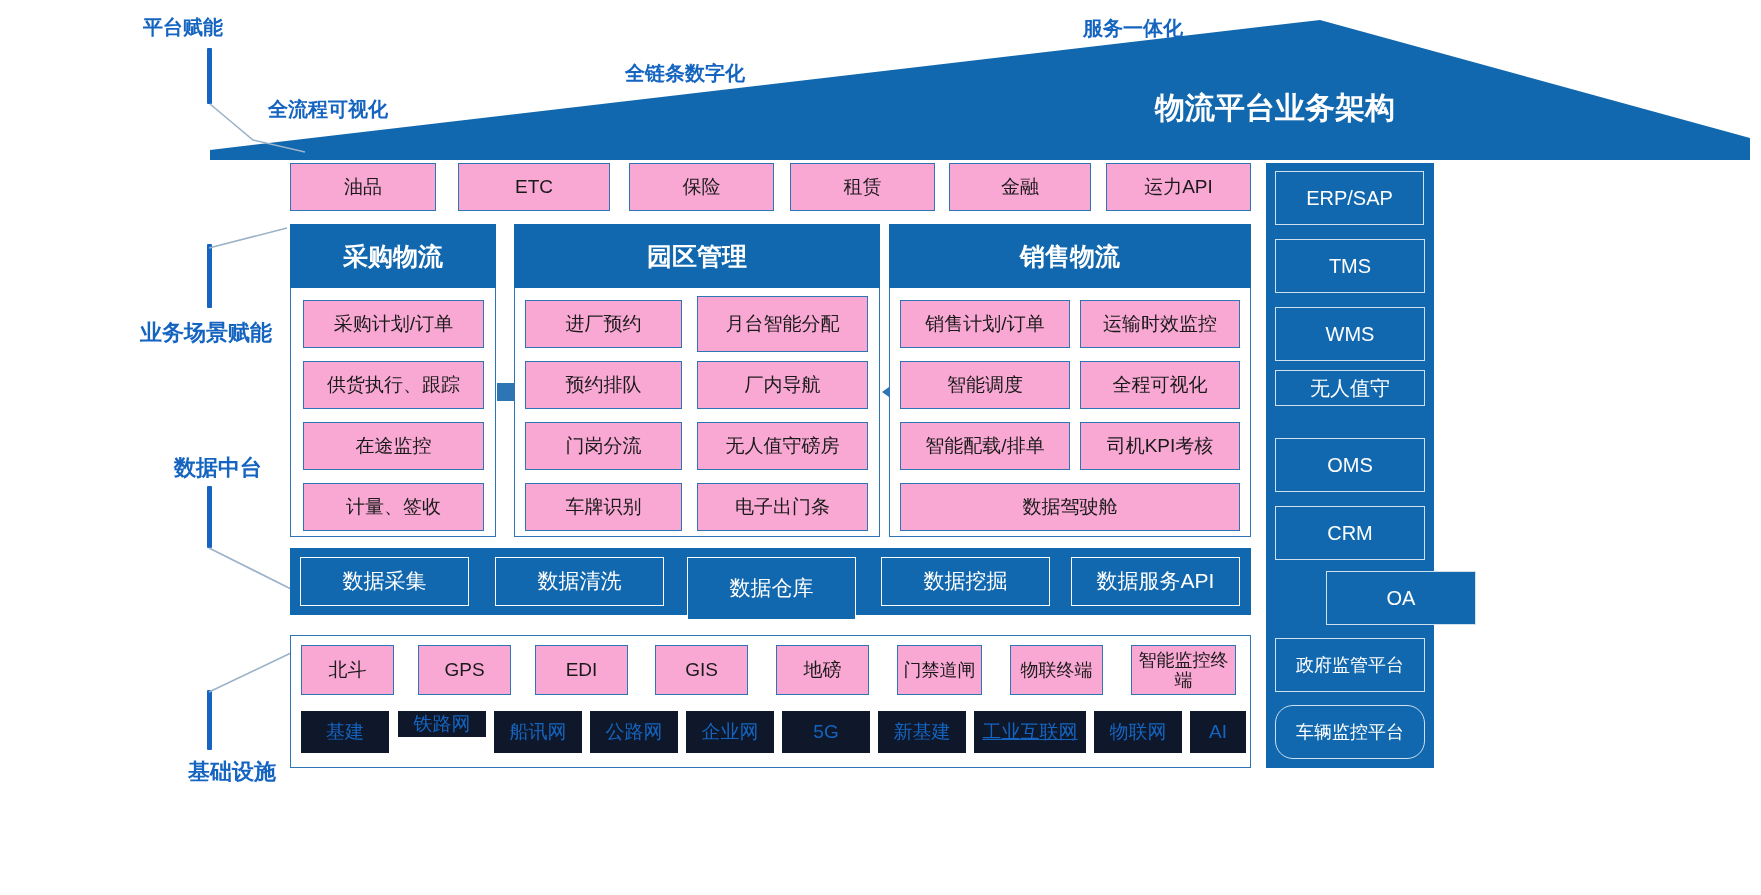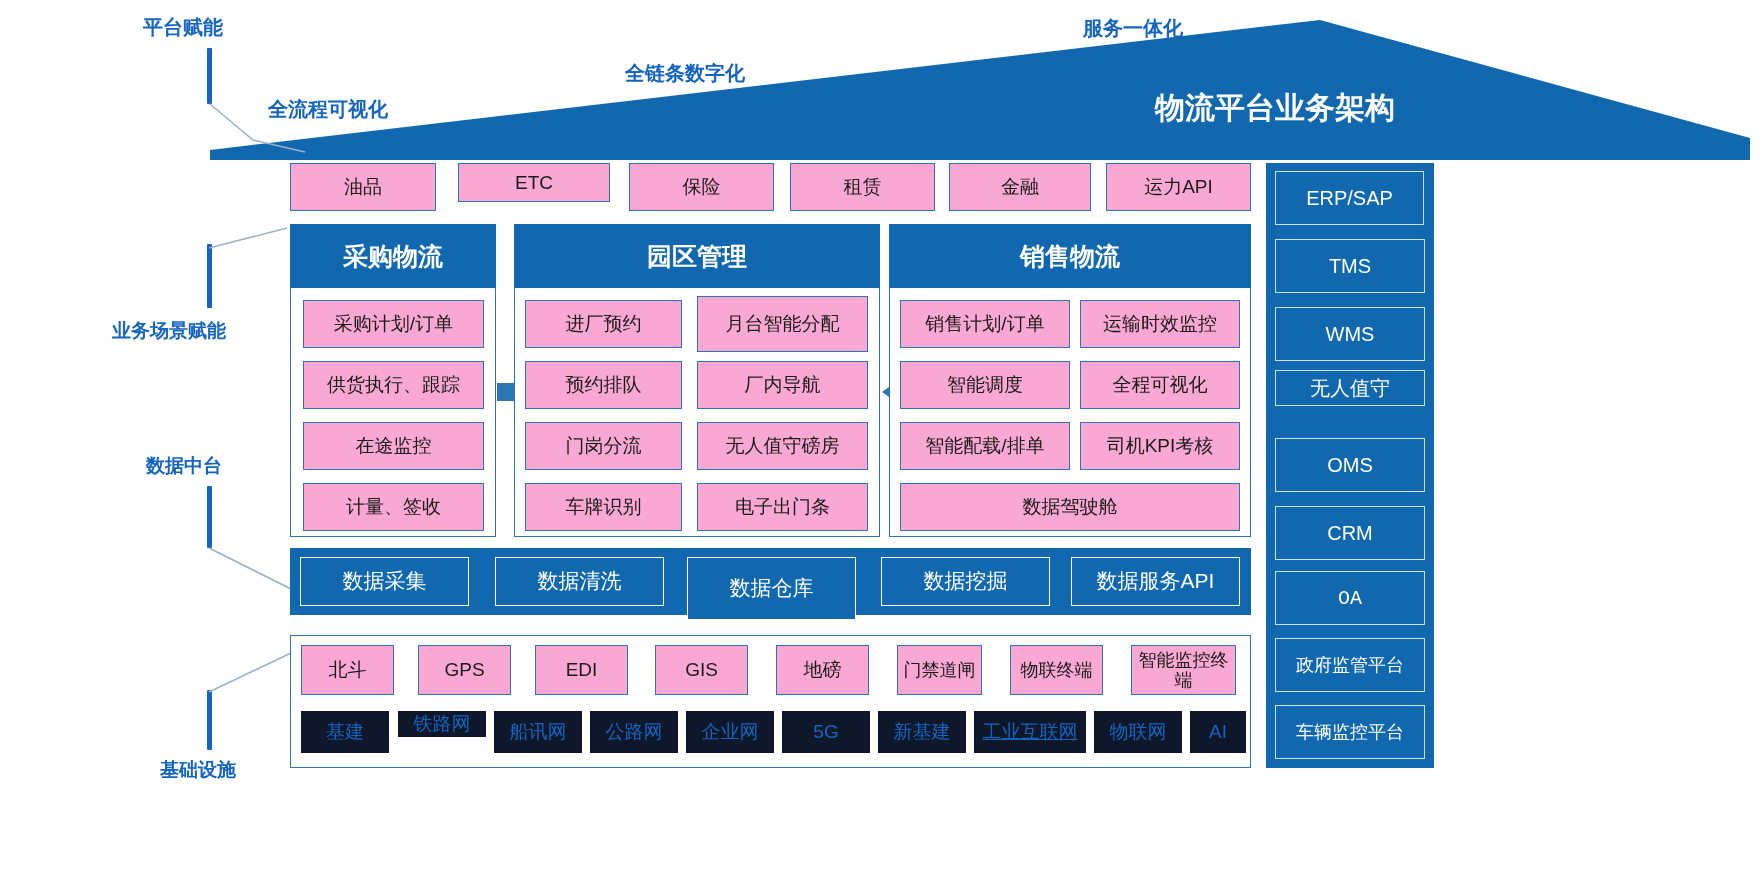--- a/index.html
+++ b/index.html
@@ -10,21 +10,21 @@
   }
   .abs{position:absolute;box-sizing:border-box;}
 
   
   #roof-shape{position:absolute;left:210px;top:20px;width:1540px;height:140px;}
   .roof-label{position:absolute;color:#1565c0;font-weight:bold;font-size:20px;white-space:nowrap;}
   #roof-title{position:absolute;color:#ffffff;font-weight:bold;font-size:30px;white-space:nowrap;
               left:1155px;top:88px;}
 
   
-  .side-label{position:absolute;color:#1565c0;font-weight:bold;font-size:19px;white-space:nowrap;}
+  .side-label{position:absolute;color:#1565c0;font-weight:bold;font-size:22px;white-space:nowrap;margin-left:28px;}
   .tick{position:absolute;background:#1565c0;width:5px;border-radius:1px;}
 
   
   .wbox{
     border:1.5px solid #2e75b6;background:#f9a8d4;color:#1a1a1a;
     display:flex;align-items:center;justify-content:center;text-align:center;
     font-size:19px;line-height:1.12;
   }
   .bluehead{
     background:#1168ae;color:#ffffff;display:flex;align-items:center;justify-content:center;
@@ -79,21 +79,21 @@
   <polyline points="4,4 88,46" fill="none" stroke="#9ab3c9" stroke-width="1.6"></polyline>
 </svg>
 
 <div class="side-label" style="left:160px;top:757px;">基础设施</div>
 <div class="tick" style="left:207px;top:690px;height:60px;"></div>
 <svg class="abs" style="left:205px;top:648px;width:92px;height:48px;">
   <polyline points="4,44 88,4" fill="none" stroke="#9ab3c9" stroke-width="1.6"></polyline>
 </svg>
 
 <div class="wbox abs" style="left:290px;top:163px;width:146px;height:48px;">油品</div>
-<div class="wbox abs" style="left:458px;top:163px;width:152px;height:39px;">ETC</div>
+<div class="wbox abs" style="left:458px;top:163px;width:152px;height:48px;">ETC</div>
 <div class="wbox abs" style="left:629px;top:163px;width:145px;height:48px;">保险</div>
 <div class="wbox abs" style="left:790px;top:163px;width:145px;height:48px;">租赁</div>
 <div class="wbox abs" style="left:949px;top:163px;width:142px;height:48px;">金融</div>
 <div class="wbox abs" style="left:1106px;top:163px;width:145px;height:48px;">运力API</div>
 
 <div class="panel abs" style="left:290px;top:224px;width:206px;height:313px;"></div>
 <div class="bluehead abs" style="left:290px;top:224px;width:206px;height:64px;">采购物流</div>
 <div class="wbox abs" style="left:303px;top:300px;width:181px;height:48px;">采购计划/订单</div>
 <div class="wbox abs" style="left:303px;top:361px;width:181px;height:48px;">供货执行、跟踪</div>
 <div class="wbox abs" style="left:303px;top:422px;width:181px;height:48px;">在途监控</div>
@@ -156,15 +156,15 @@
 <div class="graytag abs" style="left:1094px;top:711px;width:88px;height:42px;">物联网</div>
 <div class="graytag abs" style="left:1190px;top:711px;width:56px;height:42px;">AI</div>
 
 <div class="bluepanel abs" style="left:1266px;top:163px;width:168px;height:605px;"></div>
 <div class="rightbox abs" style="left:1275px;top:171px;width:149px;height:54px;">ERP/SAP</div>
 <div class="rightbox abs" style="left:1275px;top:239px;width:150px;height:54px;">TMS</div>
 <div class="rightbox abs" style="left:1275px;top:307px;width:150px;height:54px;">WMS</div>
 <div class="rightbox abs" style="left:1275px;top:370px;width:150px;height:36px;">无人值守</div>
 <div class="rightbox abs" style="left:1275px;top:438px;width:150px;height:54px;">OMS</div>
 <div class="rightbox abs" style="left:1275px;top:506px;width:150px;height:54px;">CRM</div>
-<div class="rightbox abs" style="left:1275px;top:571px;width:150px;height:54px;font-family:Liberation Mono, monospace;">OA</div>
+<div class="rightbox abs" style="left:1326px;top:571px;width:150px;height:54px;">OA</div>
 <div class="rightbox abs" style="left:1275px;top:638px;width:150px;height:54px;font-size:18px;">政府监管平台</div>
-<div class="rightbox abs" style="left:1275px;top:705px;width:150px;height:54px;font-size:18px;">车辆监控平台</div>
+<div class="rightbox abs" style="left:1275px;top:705px;width:150px;height:54px;font-size:18px;border-radius:18px;">车辆监控平台</div>
 
 </body></html>

